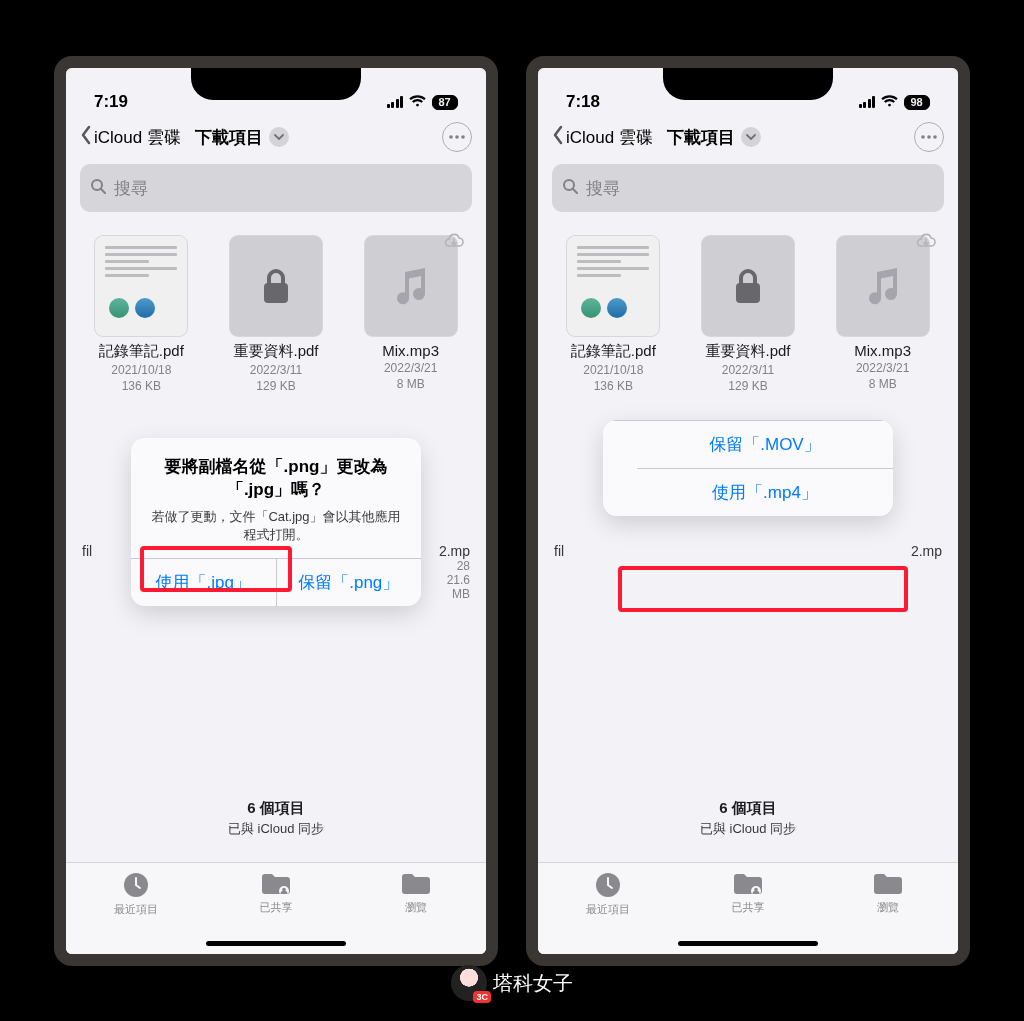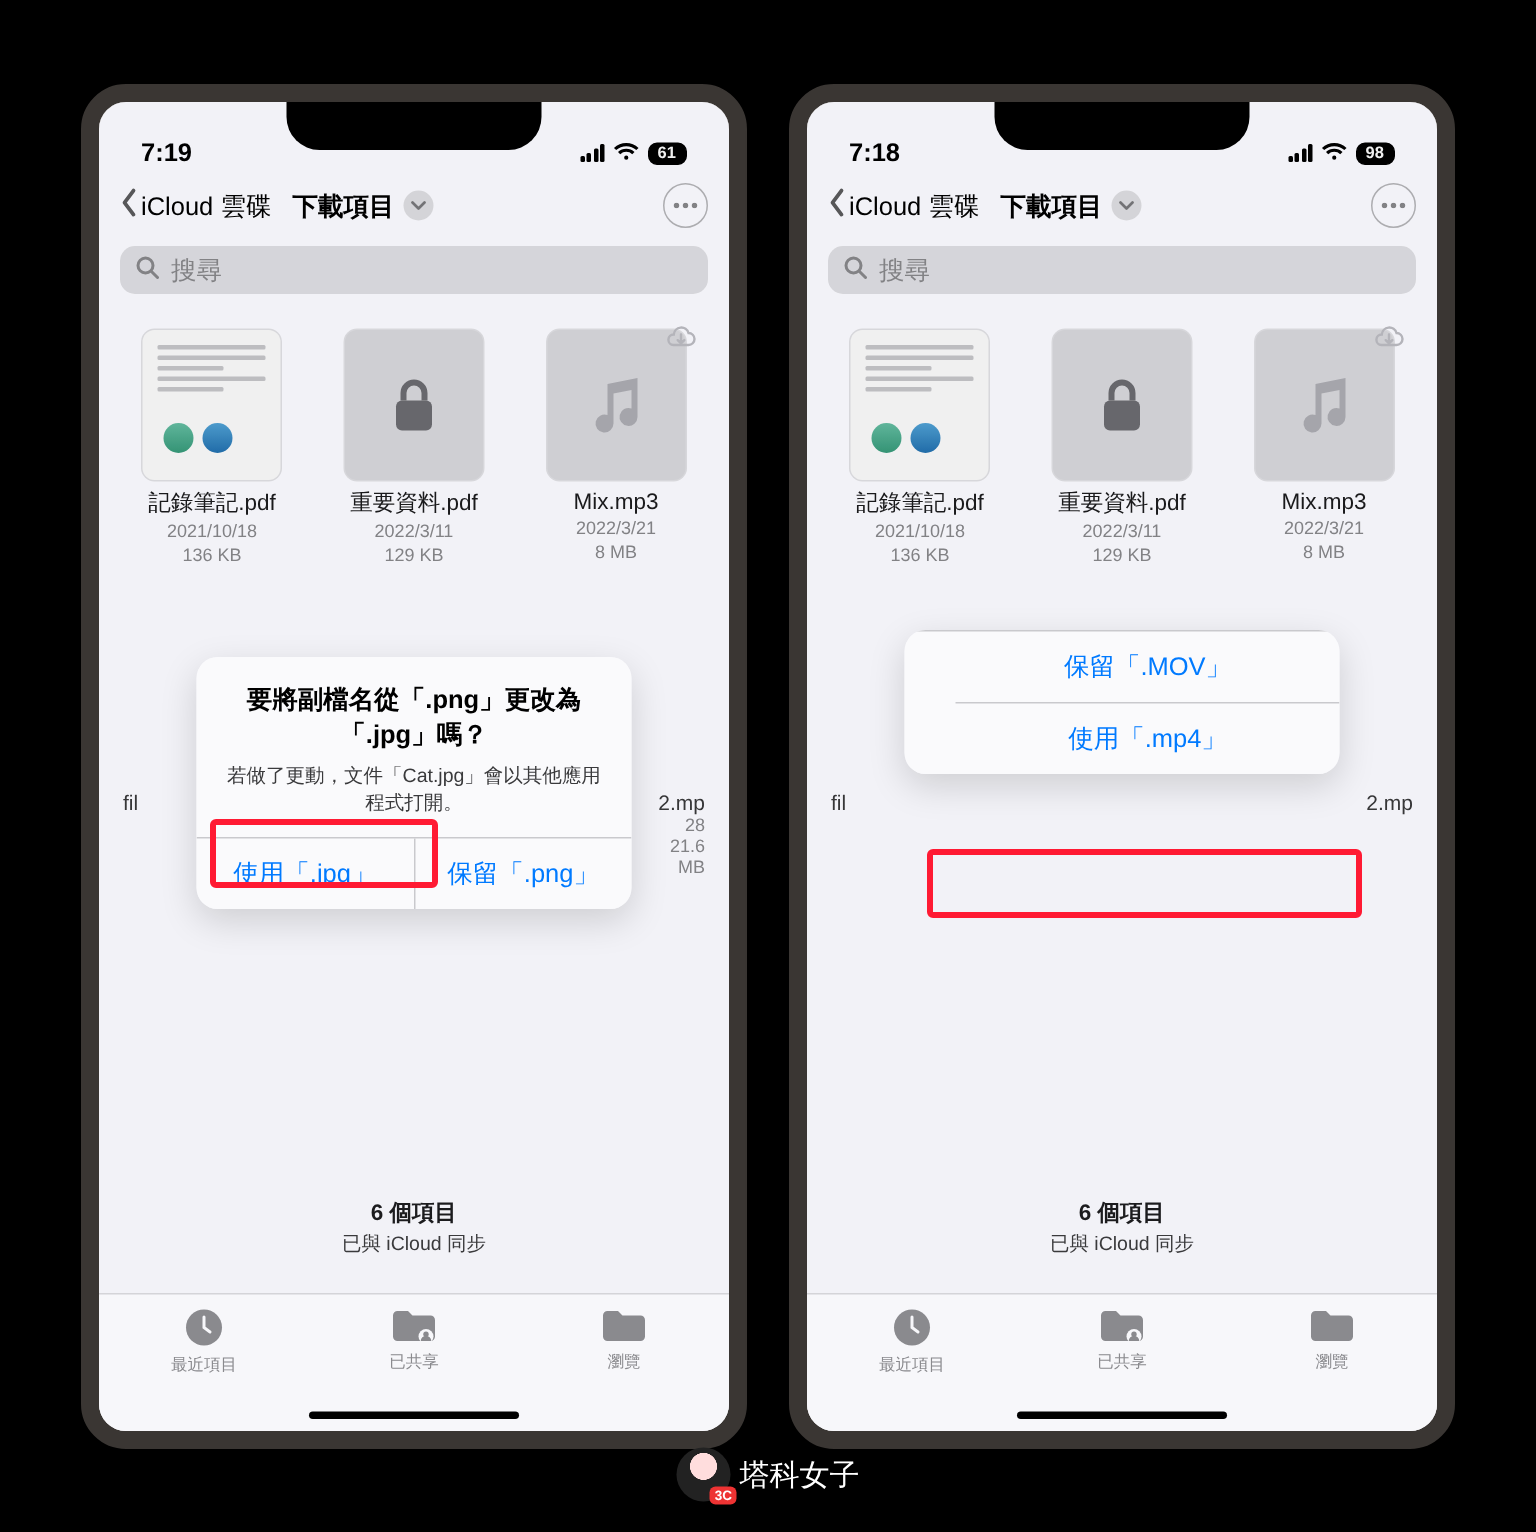--- a/index.html
+++ b/index.html
@@ -13,21 +13,21 @@
     align-items: flex-start;
     padding-top: 56px;
     position: relative;
   }
   .phones { display: flex; gap: 28px; }
   .phone {
     width: 444px;
     height: 910px;
     background: #fafafa;
     border: 12px solid #3a3633;
-    border-radius: 30px;
+    border-radius: 18px;
     position: relative;
     overflow: hidden;
     box-shadow: 0 0 0 2px #8a857c inset, 0 4px 24px rgba(0,0,0,.5);
   }
   .notch {
     position: absolute;
     top: 0; left: 50%;
     transform: translateX(-50%);
     width: 170px; height: 32px;
     background: #000;
@@ -75,21 +75,21 @@
   }
   .nav-spacer{flex:1;}
   .more-btn{
     width:30px;height:30px;border-radius:50%;border:1.5px solid #b8b8bc;
     display:flex;align-items:center;justify-content:center;color:#8a8a8e;
   }
 
   .searchbar{
     margin:4px 14px 10px;
     background:#e3e3e8; border-radius:10px;
-    height:32px; display:flex; align-items:center; padding:0 10px; gap:8px;
+    height:48px; display:flex; align-items:center; padding:0 10px; gap:8px;
     color:#8a8a8e; font-size:17px;
   }
 
   .files{
     flex:1; padding:6px 8px 0; position:relative;
   }
   .file-grid{
     display:flex; justify-content:space-around; padding-top:8px;
   }
   .file{
@@ -198,21 +198,21 @@
           <div class="status-right">
             <div class="signal">
                 <span></span>
                 <span></span>
                 <span></span>
                 <span></span>
               </div>
             <span><svg width="17" height="12" viewBox="0 0 17 12" fill="#000">
                   <path d="M8.5 11.5a1.4 1.4 0 100-2.8 1.4 1.4 0 000 2.8zM3 6.3a8 8 0 0111 0l-1.5 1.5a5.8 5.8 0 00-8 0zM.3 3.6a12 12 0 0116.4 0L15.2 5a10 10 0 00-13.4 0z"></path>
                 </svg></span>
-            <span class="battery-pill">61</span>
+            <span class="battery-pill">87</span>
           </div>
         </div>
 
         <div class="navbar">
           <div class="back">
             <span><svg viewBox="0 0 12 20" fill="none" stroke="#5c5c5f" stroke-width="2.5" stroke-linecap="round" stroke-linejoin="round">
                   <polyline points="9,2 3,10 9,18"></polyline>
                 </svg></span>
             <span>iCloud 雲碟</span>
           </div>

